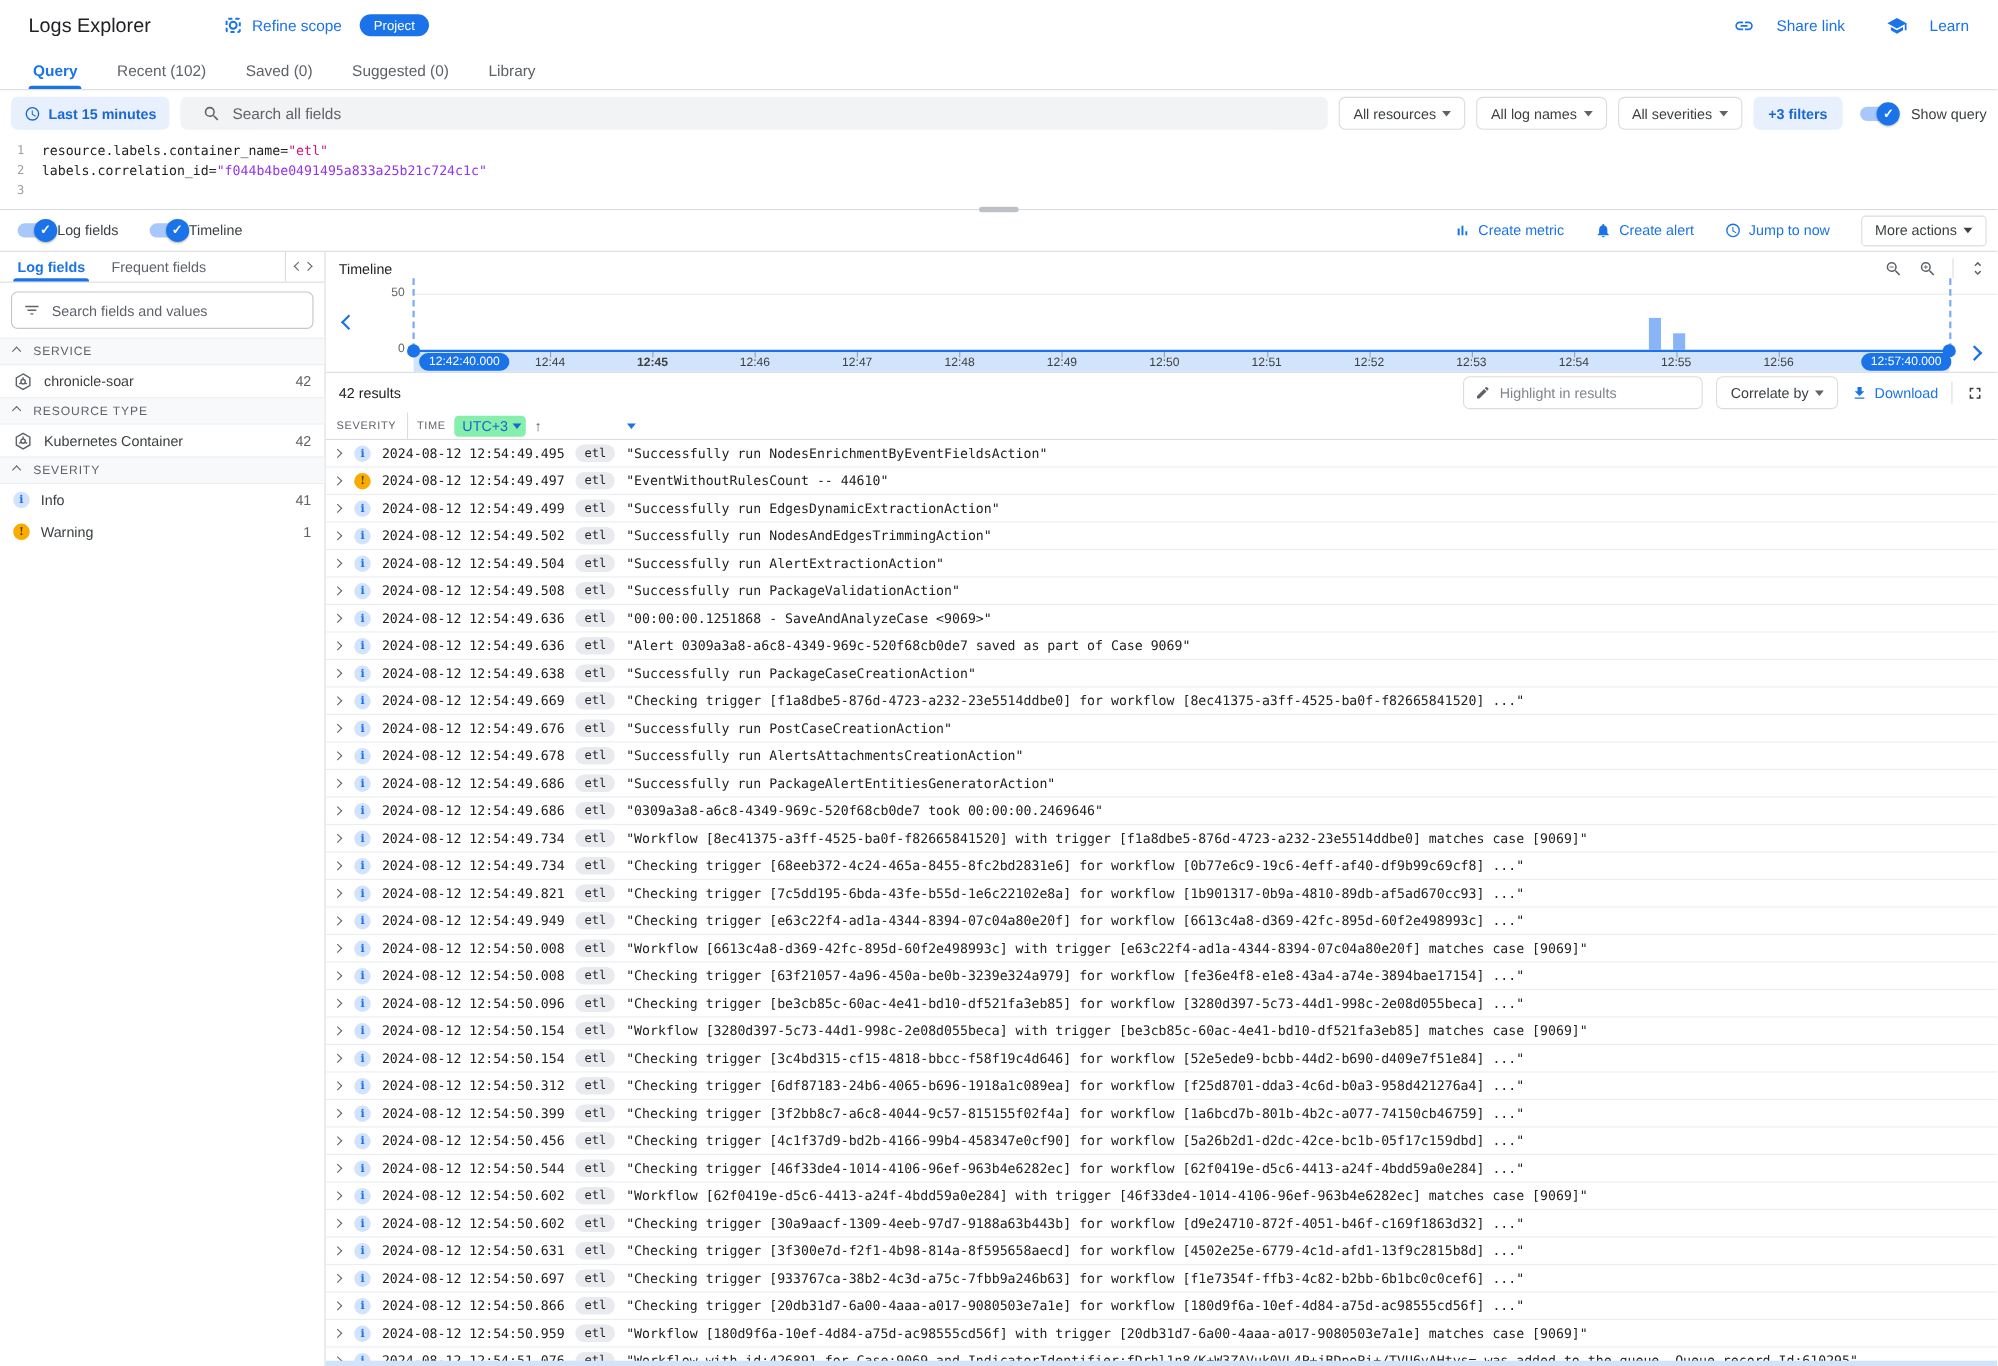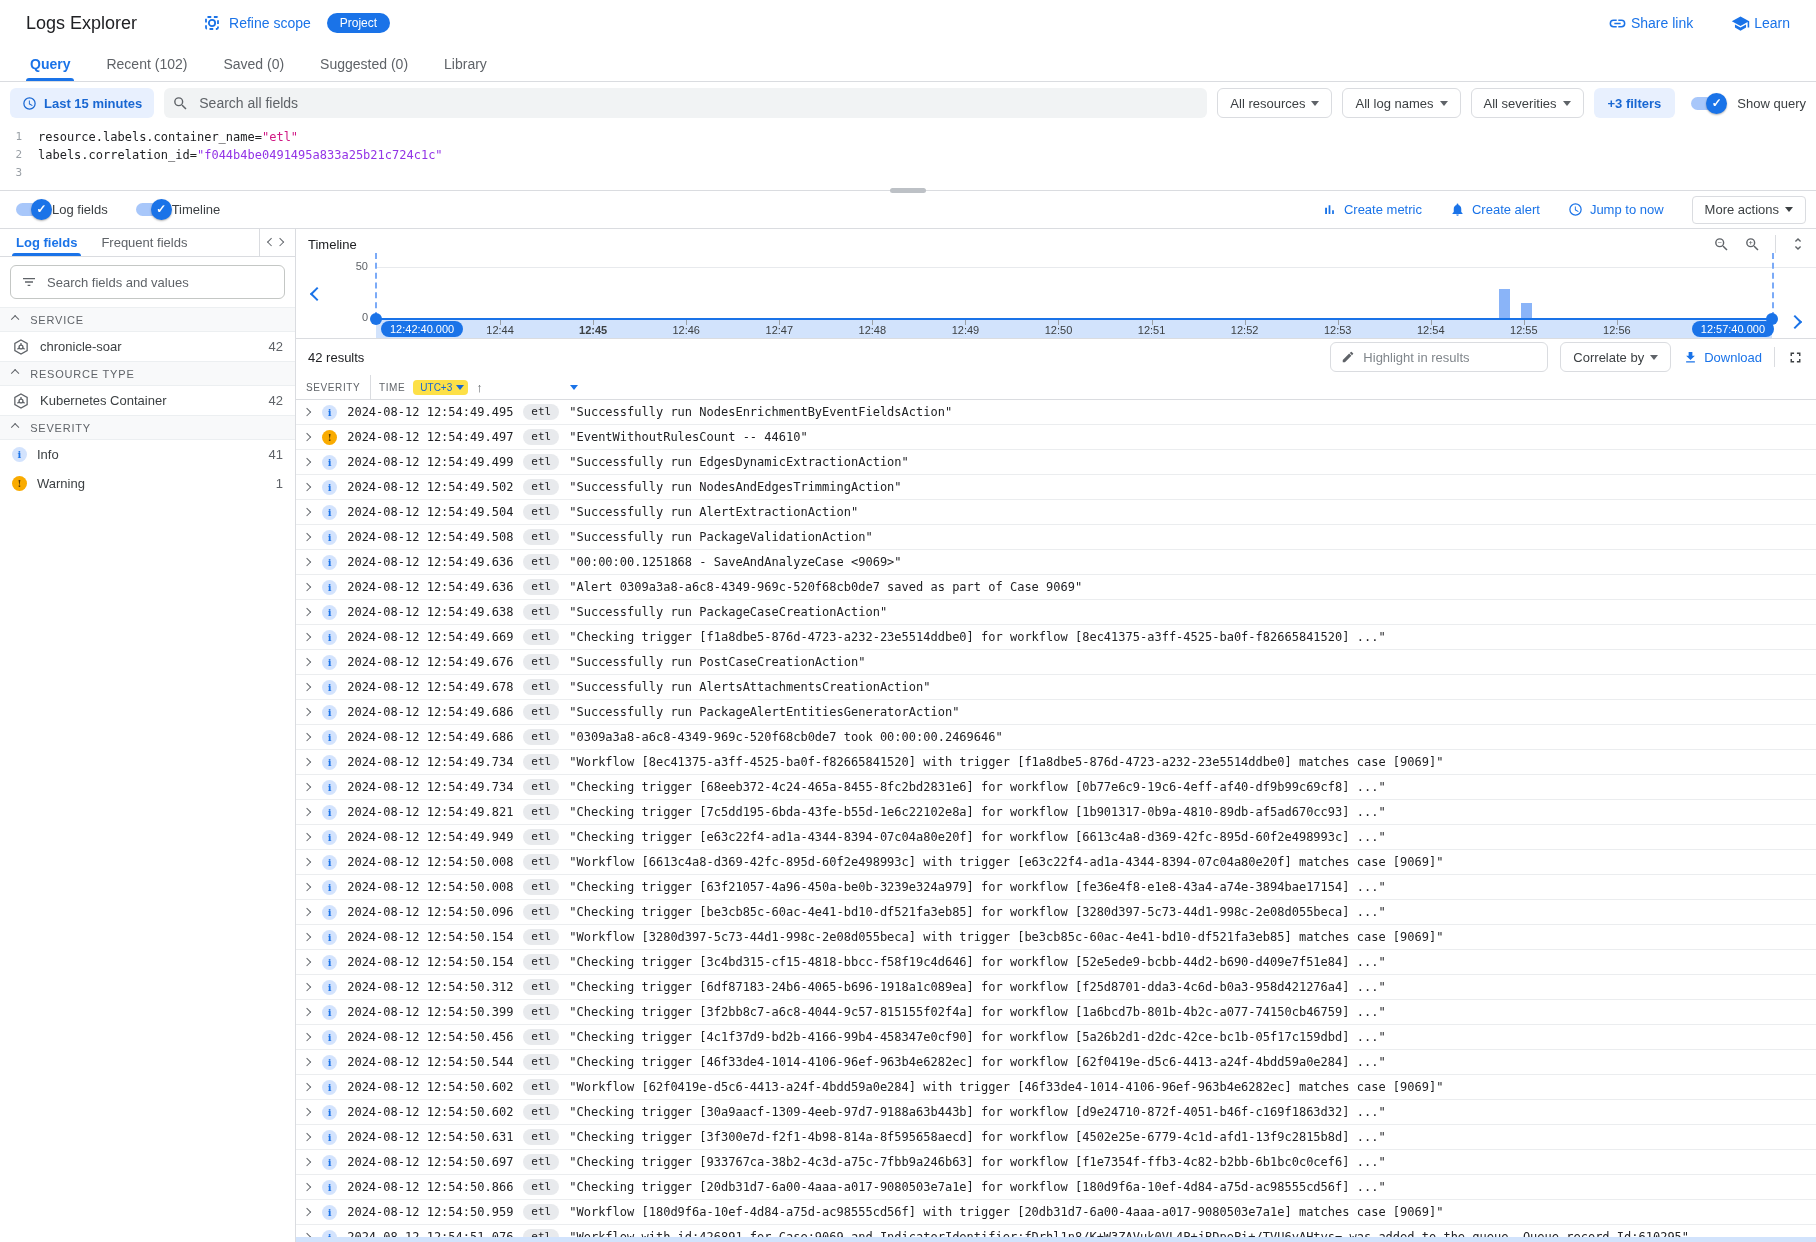--- a/index.html
+++ b/index.html
@@ -8,33 +8,33 @@
   .app{position:relative;width:1816px;height:1242px;display:flex;flex-direction:column}
   .icn{display:inline-flex;align-items:center;justify-content:center;flex:none}
   .icn svg{display:block}
   .caret{display:inline-block;width:0;height:0;border-left:4px solid transparent;border-right:4px solid transparent;border-top:5px solid currentColor;margin-left:6px}
   
   .topbar{height:46px;display:flex;align-items:center;padding:0 26px;flex:none}
   .app-title{font-size:18px;color:#202124}
   .refine{display:flex;align-items:center;gap:8px;margin-left:66px;color:#1a73e8;font-size:14px;cursor:pointer}
   .proj-badge{background:#1a73e8;color:#fff;font-size:12px;border-radius:12px;padding:3px 13px;margin-left:8px}
   .top-actions{margin-left:auto;display:flex;align-items:center;gap:38px}
-  .top-link{display:flex;align-items:center;gap:4px;color:#1a73e8;font-size:14px;cursor:pointer}
+  .top-link{display:flex;align-items:center;gap:20px;color:#1a73e8;font-size:14px;cursor:pointer}
   
   .tabbar{height:36px;border-bottom:1px solid #dadce0;display:flex;align-items:stretch;padding:0 12px;flex:none}
   .tab{position:relative;display:flex;align-items:center;padding:0 18px;font-size:14px;color:#5f6368;cursor:pointer}
   .tab.active{color:#1a73e8;font-weight:bold}
   .tab.active::after{content:"";position:absolute;left:14px;right:14px;bottom:0;height:3px;background:#1a73e8;border-radius:3px 3px 0 0}
   .tab-actions{margin-left:auto;display:flex;align-items:center;gap:26px;padding-right:6px}
   .tab-act{display:flex;align-items:center;gap:7px;color:#1a73e8;font-size:13.5px;cursor:pointer}
   .run-btn{background:#1a73e8;color:#fff;font-size:13px;font-weight:bold;border:none;border-radius:4px;height:30px;padding:0 15px;cursor:pointer}
   
   .filterbar{height:42px;display:flex;align-items:center;gap:10px;padding:0 10px;flex:none}
   .chip-time{display:flex;align-items:center;gap:7px;background:#e8f0fe;color:#1967d2;font-size:13px;font-weight:bold;height:30px;padding:12px 12px;border-radius:6px;cursor:pointer}
-  .search-all{flex:1;display:flex;align-items:center;gap:10px;background:#f1f3f4;height:30px;border-radius:6px;padding:0 8px;color:#5f6368;font-size:14px}
+  .search-all{flex:1;display:flex;align-items:center;gap:10px;background:#f1f3f4;height:30px;border-radius:6px;padding:0 20px;color:#5f6368;font-size:14px}
   .dd{display:flex;align-items:center;height:30px;padding:0 12px;border:1px solid #dadce0;border-radius:6px;font-size:13px;color:#3c4043;background:#fff;cursor:pointer}
   .dd .caret{color:#5f6368}
   .chip-filters{background:#e8f0fe;color:#1967d2;font-size:13px;font-weight:bold;height:30px;display:flex;align-items:center;padding:0 14px;border-radius:6px;cursor:pointer}
   .showq{display:flex;align-items:center;gap:10px;font-size:13px;color:#3c4043}
   
   .tgl{position:relative;width:30px;height:13px;border-radius:7px;background:#a8c7fa;flex:none;cursor:pointer;margin:0 6px}
   .tgl::after{content:"\2713";position:absolute;right:-6px;top:-4px;width:21px;height:21px;border-radius:50%;
     background:#1a73e8;color:#fff;font-size:12px;font-weight:bold;line-height:21px;text-align:center;box-shadow:0 1px 2px rgba(0,0,0,.3)}
   .tgl.off{background:#dadce0}
   .tgl.off::after{content:"\2212";left:-6px;right:auto;background:#5f6368}
@@ -93,21 +93,21 @@
   .results-count{font-size:13px;color:#202124}
   .rb-right{margin-left:auto;display:flex;align-items:center;gap:12px}
   .hl-input{display:flex;align-items:center;gap:8px;width:218px;height:30px;border:1px solid #dadce0;border-radius:6px;padding:0 10px;color:#80868b;font-size:13px}
   .corr-btn{display:flex;align-items:center;height:30px;border:1px solid #dadce0;border-radius:6px;padding:0 12px;font-size:13px;color:#3c4043;background:#fff;cursor:pointer}
   .dl{display:flex;align-items:center;gap:6px;color:#1a73e8;font-size:13px;cursor:pointer}
   .rb-sep{width:1px;height:20px;background:#dadce0}
   
   .thead{height:25px;border-bottom:1px solid #dadce0;display:flex;align-items:center;font-size:10px;letter-spacing:.6px;color:#5f6368;flex:none}
   .th-sev{width:74px;padding-left:10px}
   .th-time{width:216px;display:flex;align-items:center;gap:8px;padding:0 8px;border-left:1px solid #dadce0;height:100%}
-  .tz-chip{background:#fde047;color:#1967d2;font-size:10px;letter-spacing:0;border-radius:4px;padding:2px 4px 2px 7px;display:flex;align-items:center;cursor:pointer}
+  .tz-chip{background:#86efac;color:#1967d2;font-size:13px;letter-spacing:0;border-radius:4px;padding:2px 4px 2px 7px;display:flex;align-items:center;cursor:pointer}
   .tz-chip .caret{margin-left:4px;border-top-color:#1967d2}
   .sort-arrow{color:#5f6368;font-size:13px;letter-spacing:0}
   .th-bluecaret{margin-left:auto;color:#1a73e8;cursor:pointer}
   .th-sum{flex:1;display:flex;align-items:center;gap:12px;padding:0 10px;border-left:1px solid #dadce0;height:100%}
   .edit-chip{display:flex;align-items:center;gap:6px;background:#d2e3fc;color:#1967d2;font-size:12px;letter-spacing:0;font-weight:bold;border-radius:6px;padding:3px 10px;cursor:pointer}
   .th-tglgrp{display:flex;align-items:center;font-size:13px;letter-spacing:0;color:#202124}
   
   .log-rows{position:relative;flex:1;overflow:hidden}
   .log-row{height:25px;display:flex;align-items:center;gap:10px;padding-left:8px;border-bottom:1px solid #ebedef;cursor:pointer}
   .log-row .chev{margin-right:2px}

